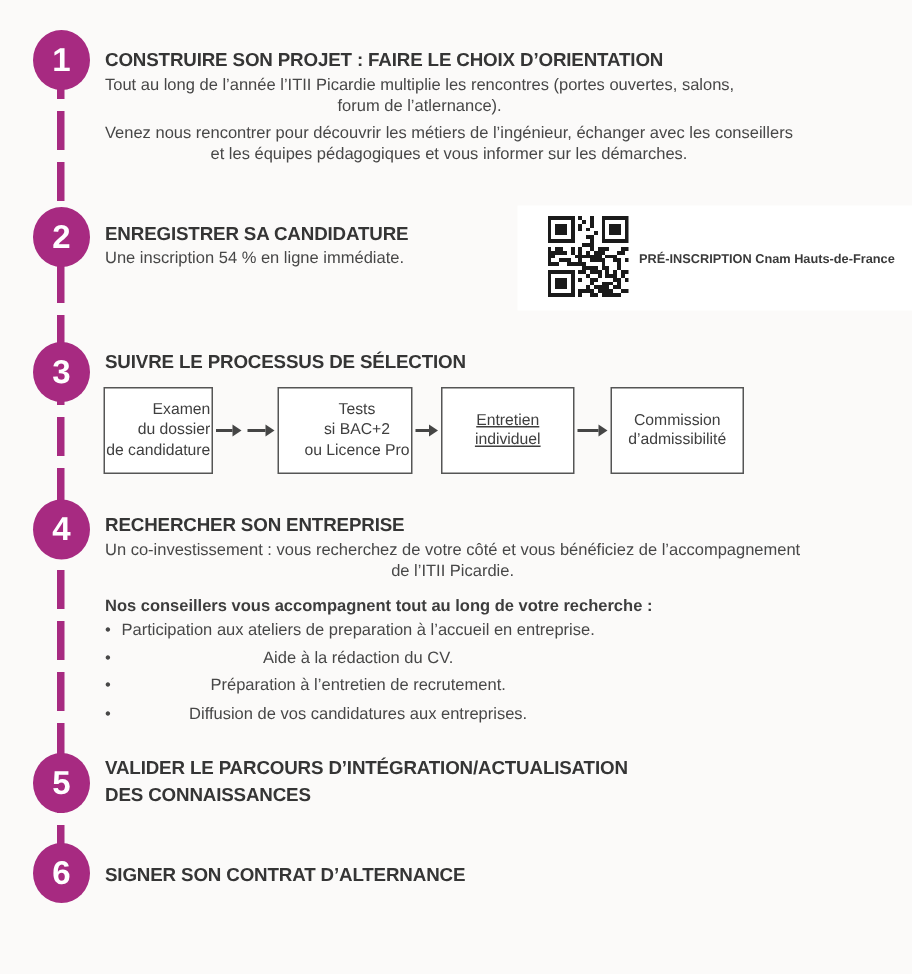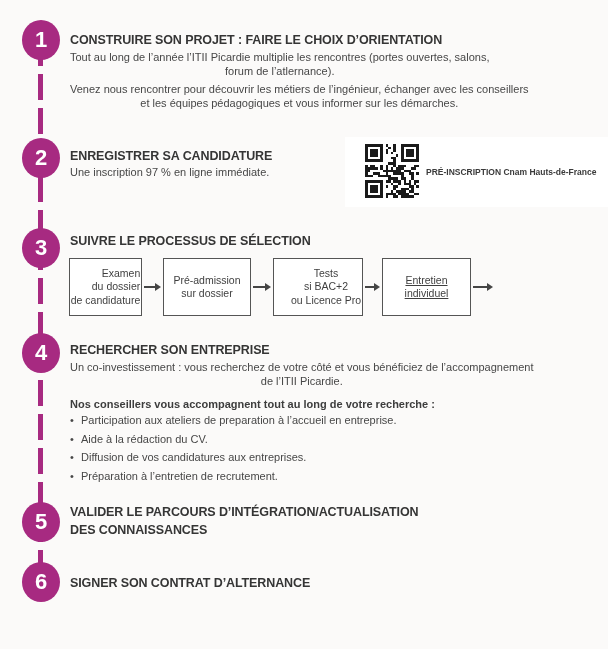--- a/index.html
+++ b/index.html
@@ -23,21 +23,21 @@
   .step-title {
     position:absolute; left:70px; font-weight:bold; font-size:12.5px;
     color:#353535; letter-spacing:-0.1px; line-height:18px; white-space:pre-line;
   }
   .para {
     position:absolute; left:70px; font-size:11px; line-height:13.8px;
     color:#474747; white-space:pre-line;text-align:center;
   }
   .bold-lead { position:absolute; left:70px; font-size:11px; font-weight:bold; color:#3d3d3d; }
   .bullets { position:absolute; left:70px; margin:0; padding:0; list-style:none; }
-  .bullets li { font-size:11px; line-height:18.5px; color:#474747; padding-left:11px; position:relative; }
+  .bullets li { font-size:11px; line-height:18.5px; color:#474747; padding-left:11px; position:relative;text-align:center; }
   .bullets li::before { content:"\2022"; position:absolute; left:0; top:0; color:#474747; }
   .qr-panel { position:absolute; left:345px; top:137px; width:263px; height:70px; background:#ffffff; }
   .qr-svg { position:absolute; left:20px; top:7px; width:54px; height:54px; }
   .qr-label {
     position:absolute; left:81px; top:0; height:70px; right:2px;
     display:flex; align-items:center;
     font-size:8.5px; font-weight:bold; color:#3a3a3a; letter-spacing:0;
   }
   .flow-row { position:absolute; left:69px; top:258px; display:flex; align-items:center; }
   .flow-box {
@@ -86,21 +86,21 @@
       <span>6</span>
     </div>
 
   <div class="step-title t1">CONSTRUIRE SON PROJET : FAIRE LE CHOIX D’ORIENTATION</div>
   <div class="para p1a">Tout au long de l’année l’ITII Picardie multiplie les rencontres (portes ouvertes, salons,
 forum de l’atlernance).</div>
   <div class="para p1b">Venez nous rencontrer pour découvrir les métiers de l’ingénieur, échanger avec les conseillers
 et les équipes pédagogiques et vous informer sur les démarches.</div>
 
   <div class="step-title t2">ENREGISTRER SA CANDIDATURE</div>
-  <div class="para p2a">Une inscription 97 % en ligne immédiate.</div>
+  <div class="para p2a">Une inscription 54 % en ligne immédiate.</div>
 
   <div class="qr-panel">
     <svg class="qr-svg" xmlns="http://www.w3.org/2000/svg" shape-rendering="crispEdges" viewBox="0 0 21 21">
         <rect x="8" y="0" width="1" height="1" fill="#1a1a1a"></rect>
         <rect x="11" y="0" width="1" height="1" fill="#1a1a1a"></rect>
         <rect x="9" y="1" width="1" height="1" fill="#1a1a1a"></rect>
         <rect x="11" y="1" width="1" height="1" fill="#1a1a1a"></rect>
         <rect x="8" y="2" width="1" height="1" fill="#1a1a1a"></rect>
         <rect x="11" y="2" width="1" height="1" fill="#1a1a1a"></rect>
         <rect x="8" y="3" width="1" height="1" fill="#1a1a1a"></rect>
@@ -243,50 +243,50 @@
 
   <div class="step-title t3">SUIVRE LE PROCESSUS DE SÉLECTION</div>
   <div class="flow-row">
     <div class="flow-box fb1">Examen
 du dossier
 de candidature</div>
     <div class="flow-arrow fa1">
         <div class="shaft"></div>
         <div class="head"></div>
       </div>
-    <div class="flow-box fb2">Pré-admission
-sur dossier</div>
     <div class="flow-arrow fa2">
         <div class="shaft"></div>
         <div class="head"></div>
       </div>
     <div class="flow-box fb3">Tests
 si BAC+2
 ou Licence Pro</div>
     <div class="flow-arrow fa3">
         <div class="shaft"></div>
         <div class="head"></div>
       </div>
     <div class="flow-box fb4">Entretien
 individuel</div>
     <div class="flow-arrow fa4">
         <div class="shaft"></div>
         <div class="head"></div>
       </div>
+    <div class="flow-box fb5">Commission
+d’admissibilité</div>
   </div>
 
   <div class="step-title t4">RECHERCHER SON ENTREPRISE</div>
   <div class="para p4a">Un co-investissement : vous recherchez de votre côté et vous bénéficiez de l’accompagnement
 de l’ITII Picardie.</div>
   <div class="bold-lead l4">Nos conseillers vous accompagnent tout au long de votre recherche :</div>
   <ul class="bullets b4">
     <li>Participation aux ateliers de preparation à l’accueil en entreprise.</li>
     <li>Aide à la rédaction du CV.</li>
+    <li>Préparation à l’entretien de recrutement.</li>
     <li>Diffusion de vos candidatures aux entreprises.</li>
-    <li>Préparation à l’entretien de recrutement.</li>
   </ul>
 
   <div class="step-title t5">VALIDER LE PARCOURS D’INTÉGRATION/ACTUALISATION
 DES CONNAISSANCES</div>
 
   <div class="step-title t6">SIGNER SON CONTRAT D’ALTERNANCE</div>
 
 </div>
 
 </body></html>

